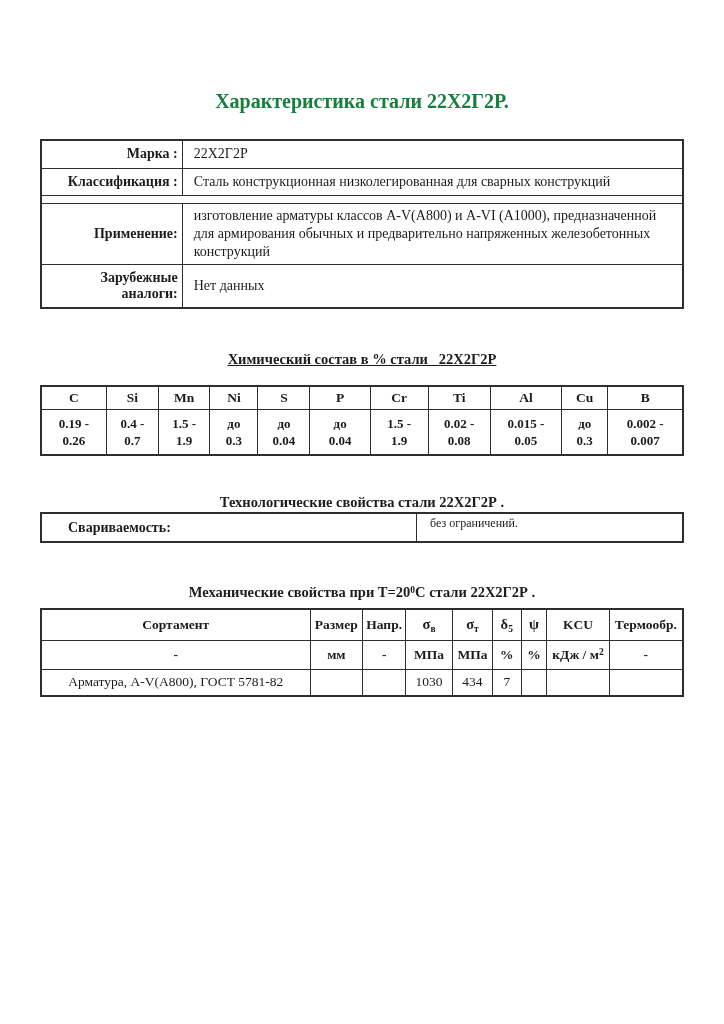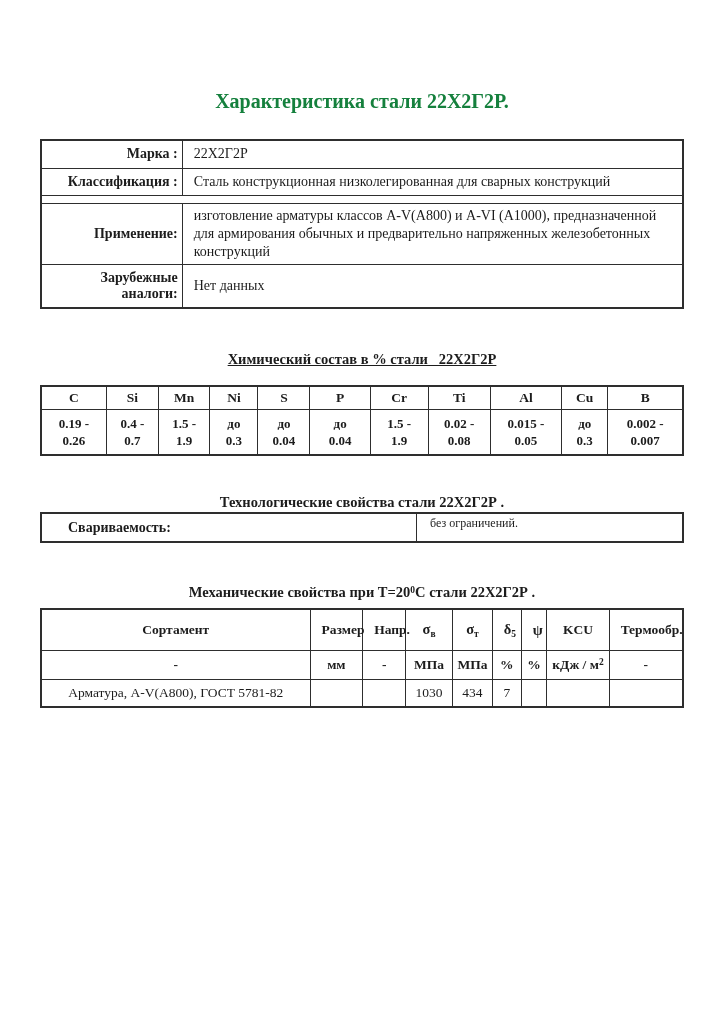--- a/index.html
+++ b/index.html
@@ -112,21 +112,21 @@
 
   
   .mech-heading { margin-top: 37px; }
   .mech-table { margin-top: 6px; }
   .mech-table th {
     font-size: 13.5px;
     font-weight: bold;
     text-align: center;
     vertical-align: middle;
     height: 31px;
-    padding: 11px;
+    padding: 3px;
   }
   .mech-table td {
     font-size: 13.5px;
     text-align: center;
     vertical-align: middle;
     height: 27px;
     padding: 1px 2px;
   }
   .mech-table .units-row td { font-weight: bold; height: 29px; }
   .mech-table .num { font-weight: normal; }

